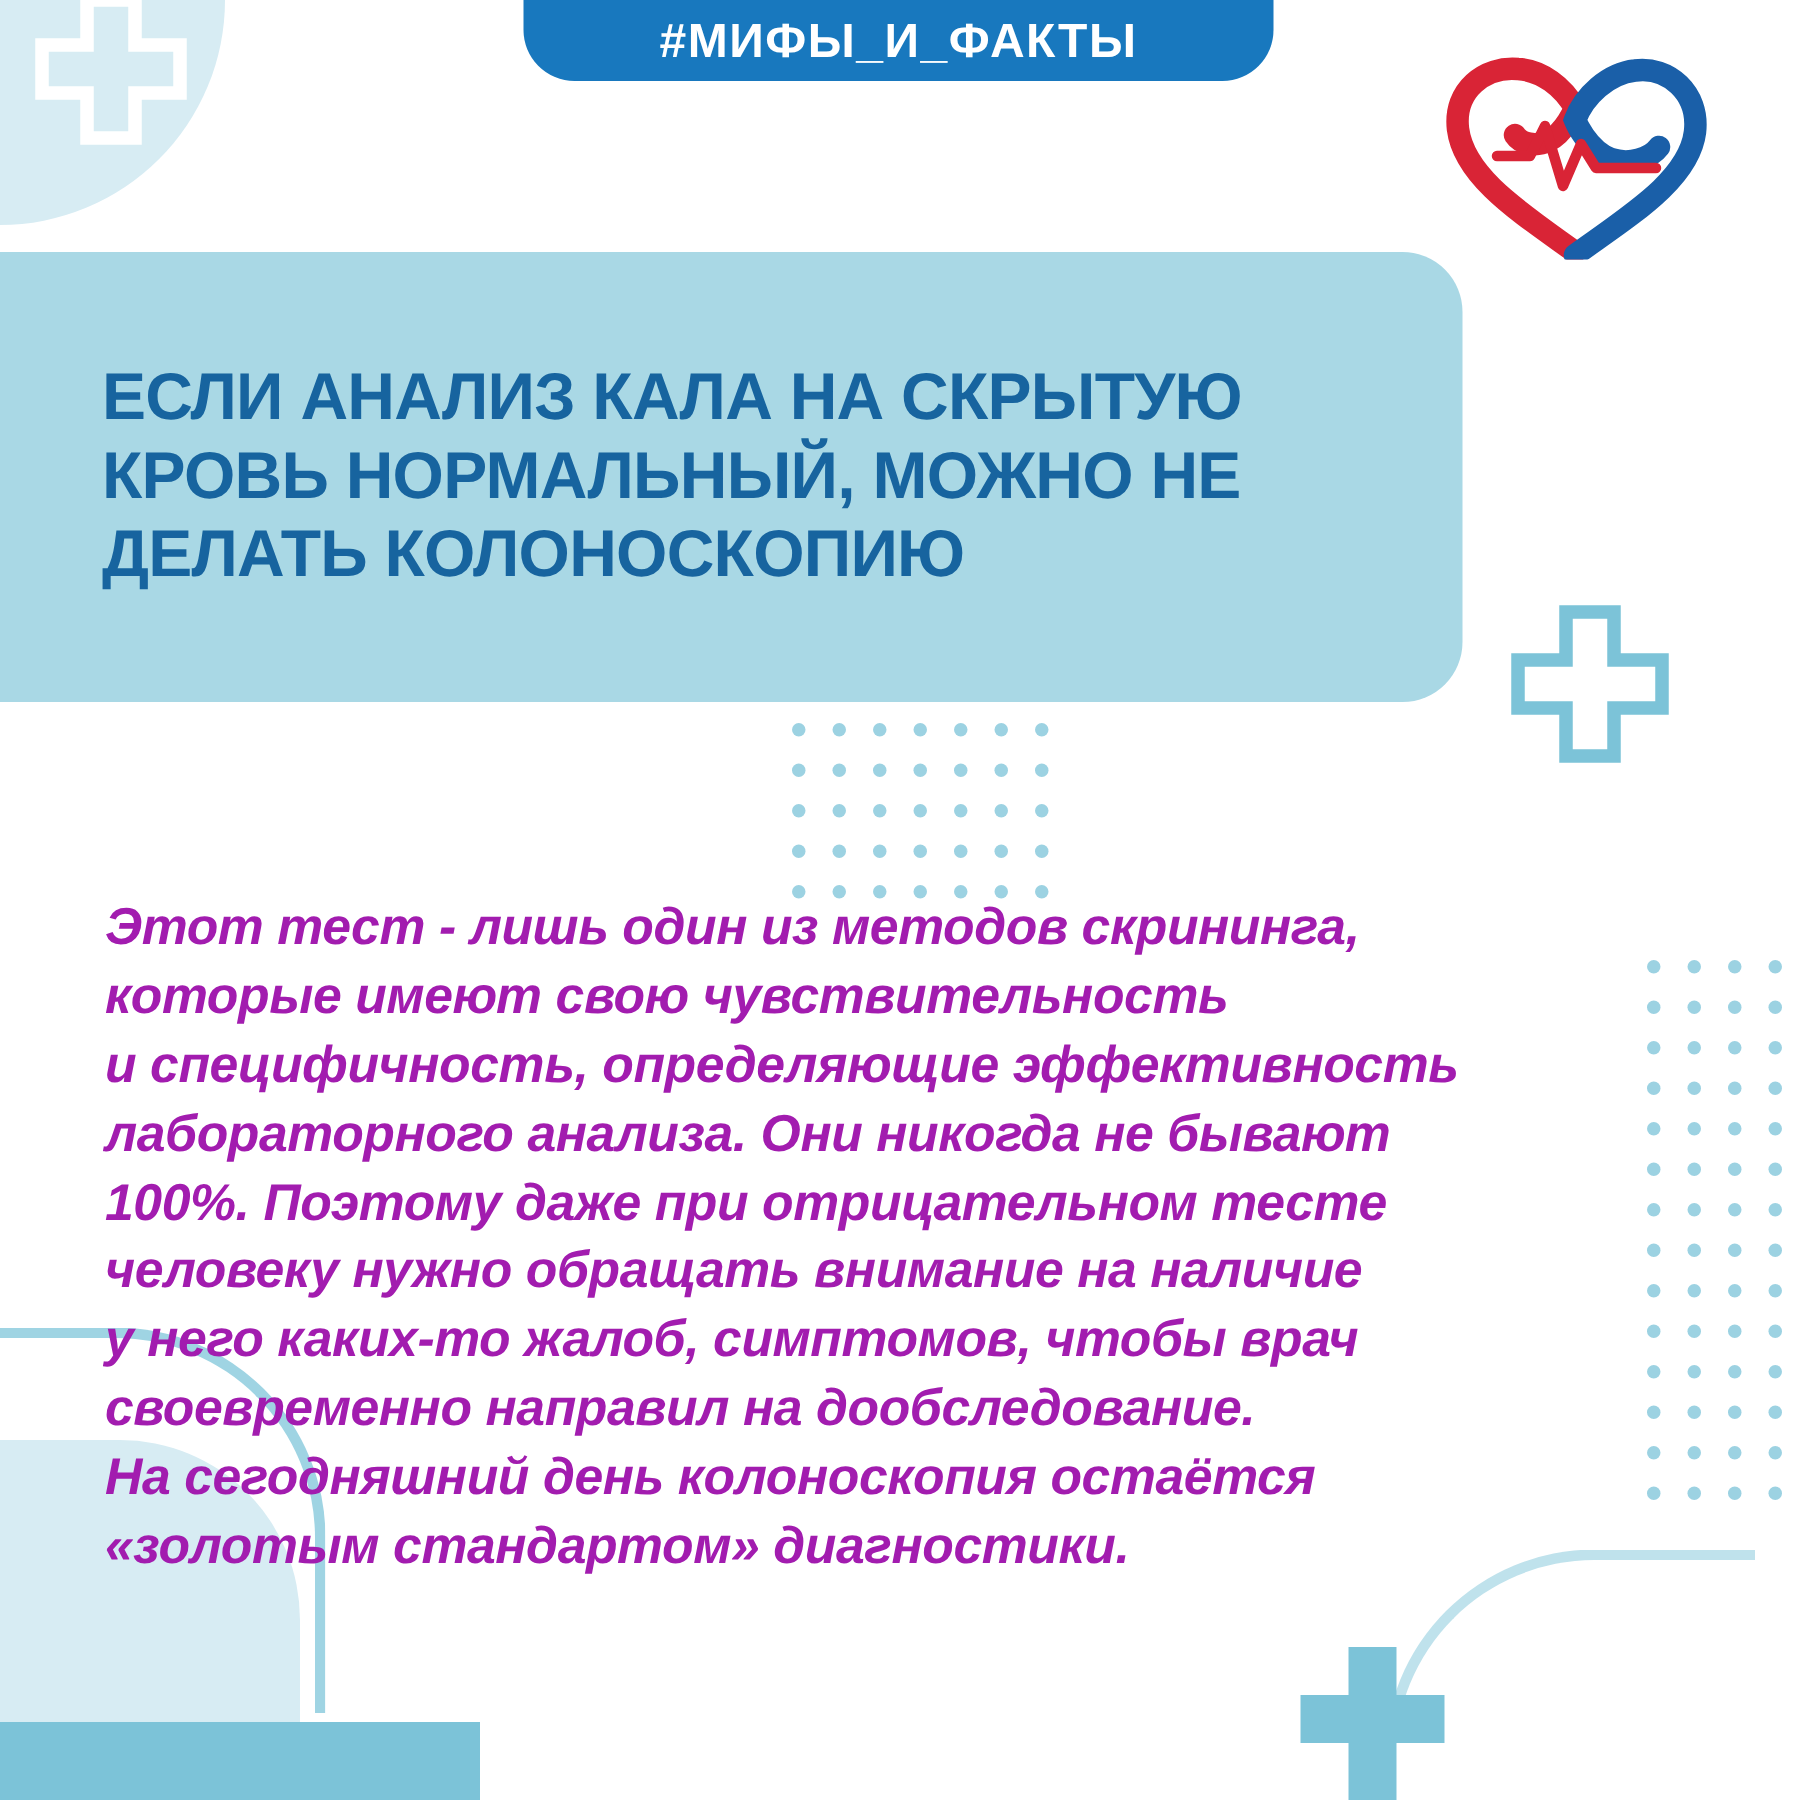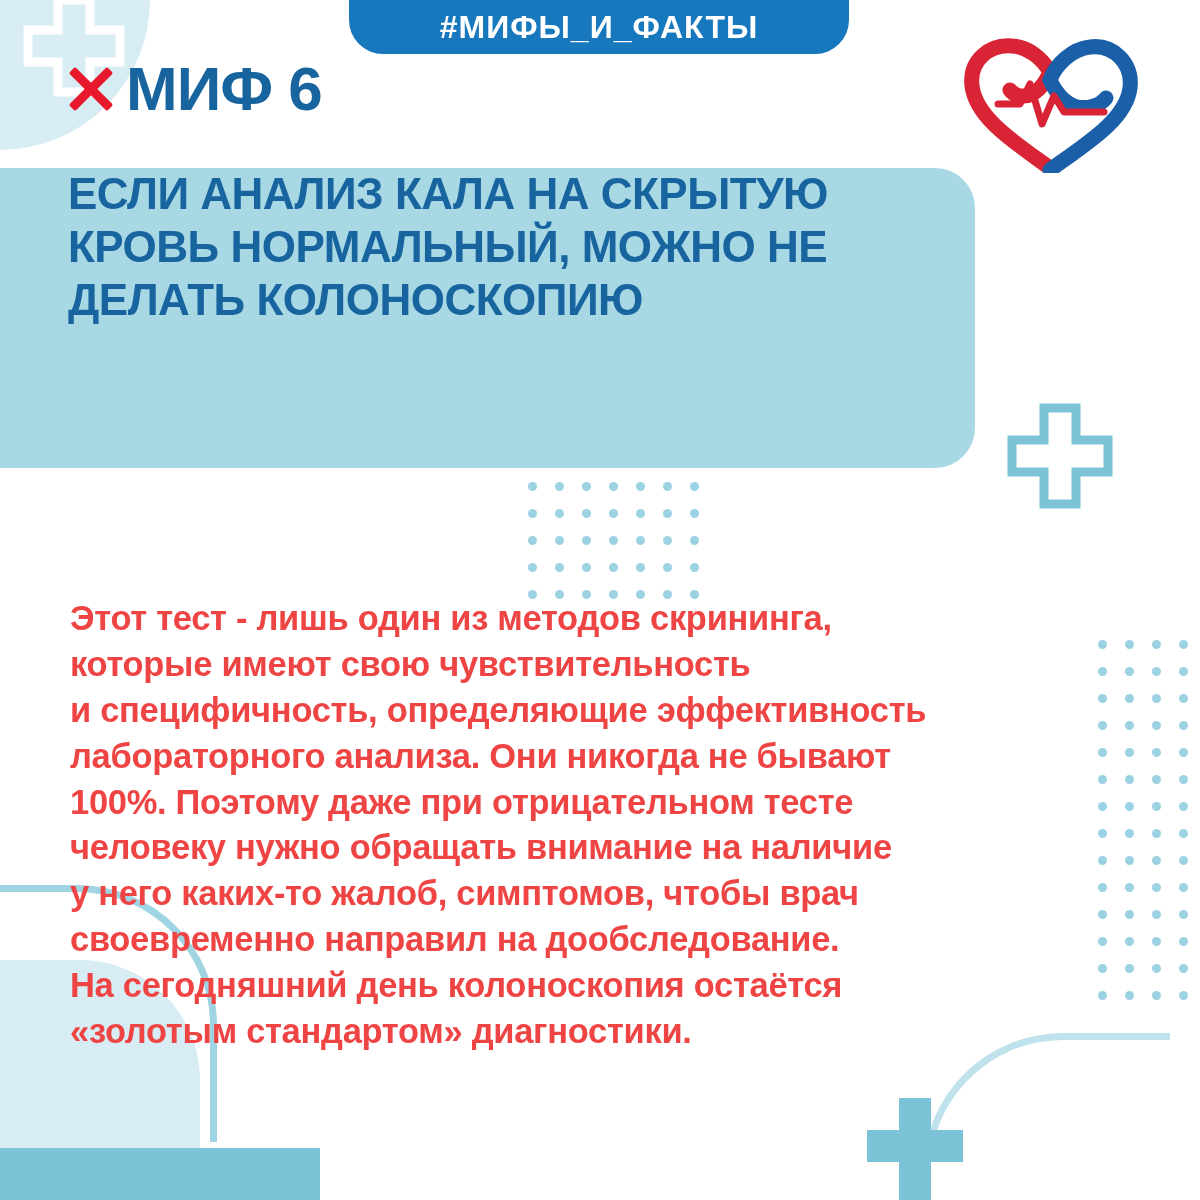--- a/index.html
+++ b/index.html
@@ -153,20 +153,21 @@
   .myth-box {
     position: absolute;
     left: 0;
     top: 168px;
     width: 975px;
     height: 300px;
     background: #a9d8e5;
     border-top-right-radius: 40px;
     border-bottom-right-radius: 40px;
     display: flex;
+    align-items: center;
   }
   .myth-box p {
     margin: 0;
     padding: 0 40px 0 68px;
     color: #17649f;
     font-size: 44px;
     font-weight: bold;
     line-height: 1.2;
     letter-spacing: -0.5px;
     text-transform: uppercase;
@@ -213,26 +214,27 @@
     letter-spacing: -1px;
     line-height: 1;
   }
 
   .fact-body {
     position: absolute;
     left: 70px;
     top: 596px;
     width: 1075px;
     margin: 0;
-    color: #ef4444;
+    color: #a21caf;
     font-size: 34.5px;
     font-weight: bold;
     line-height: 1.33;
     letter-spacing: -0.3px;
     white-space: pre-line;
+    font-style: italic;
   }
 </style>
 </head>
 <body>
 
 <div class="poster">
 
   <div class="corner-arc-tl"></div>
   <div class="corner-arc-bl"></div>
   <div class="bl-stripe"></div>
@@ -343,27 +345,20 @@
       <i></i>
       <i></i>
       <i></i>
       <i></i>
       <i></i>
       <i></i>
   </div>
 
   <div class="hashtag-pill">#МИФЫ_И_ФАКТЫ</div>
 
-  <div class="myth-row">
-    <div class="x-mark">
-      <span></span>
-        <span></span>
-    </div>
-    <div class="myth-title">МИФ 6</div>
-  </div>
 
   <svg class="logo" viewBox="0 0 190 135">
     <path d="M96 130 C60 104 22 80 18 48 C15 22 36 6 58 8 C74 9 88 20 96 34 C96 34 90 50 78 56 C70 60 60 58 56 52" fill="none" stroke="#d92436" stroke-width="15" stroke-linecap="round"></path>
     <path d="M96 132 C132 106 172 82 176 50 C179 24 158 6 136 9 C118 11 102 26 96 42 C96 42 104 62 120 68 C132 72 146 68 152 60" fill="none" stroke="#1a5fa8" stroke-width="15" stroke-linecap="round"></path>
     <polyline points="44,66 66,66 76,46 88,86 100,58 110,74 150,74" fill="none" stroke="#d92436" stroke-width="7" stroke-linejoin="round" stroke-linecap="round"></polyline>
   </svg>
 
   <div class="myth-box">
     <p>ЕСЛИ АНАЛИЗ КАЛА НА СКРЫТУЮ КРОВЬ НОРМАЛЬНЫЙ, МОЖНО НЕ ДЕЛАТЬ КОЛОНОСКОПИЮ</p>
   </div>

